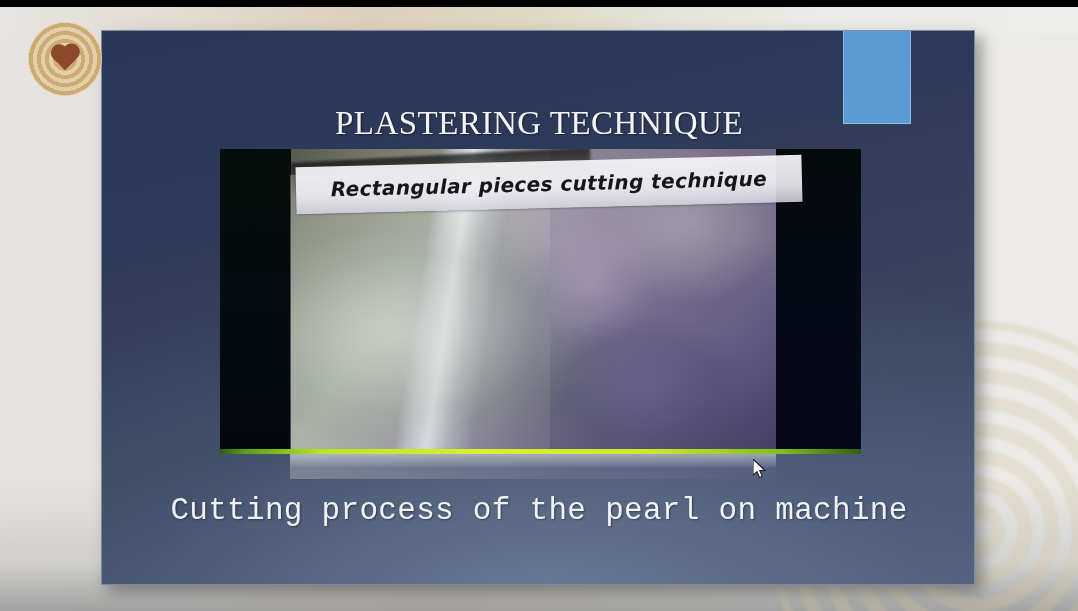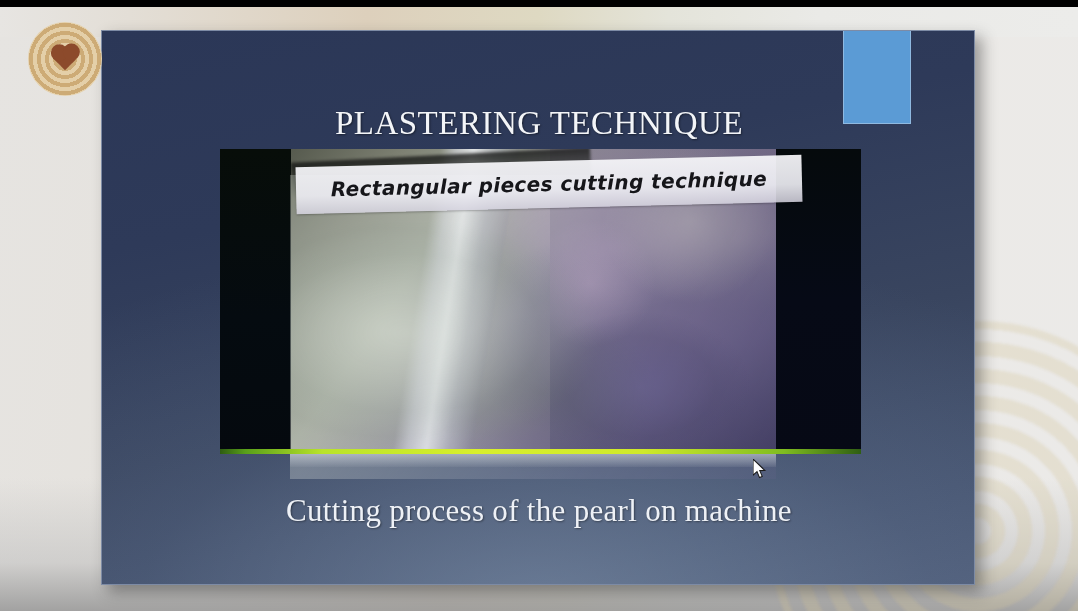--- a/index.html
+++ b/index.html
@@ -394,21 +394,21 @@
   }
 
   
   #slide-caption {
     position: absolute;
     left: 0;
     top: 462px;
     width: 874px;
     text-align: center;
     color: #eef1f6;
-    font-family: Liberation Serif, serif;
+    font-family: Liberation Mono, monospace;
     font-size: 31px;
     letter-spacing: 0.3px;
     text-shadow: 1px 1px 2px rgba(0,0,0,0.40);
     z-index: 16;
   }
 
   
   #mouse-cursor {
     position: absolute;
     left: 753px;

